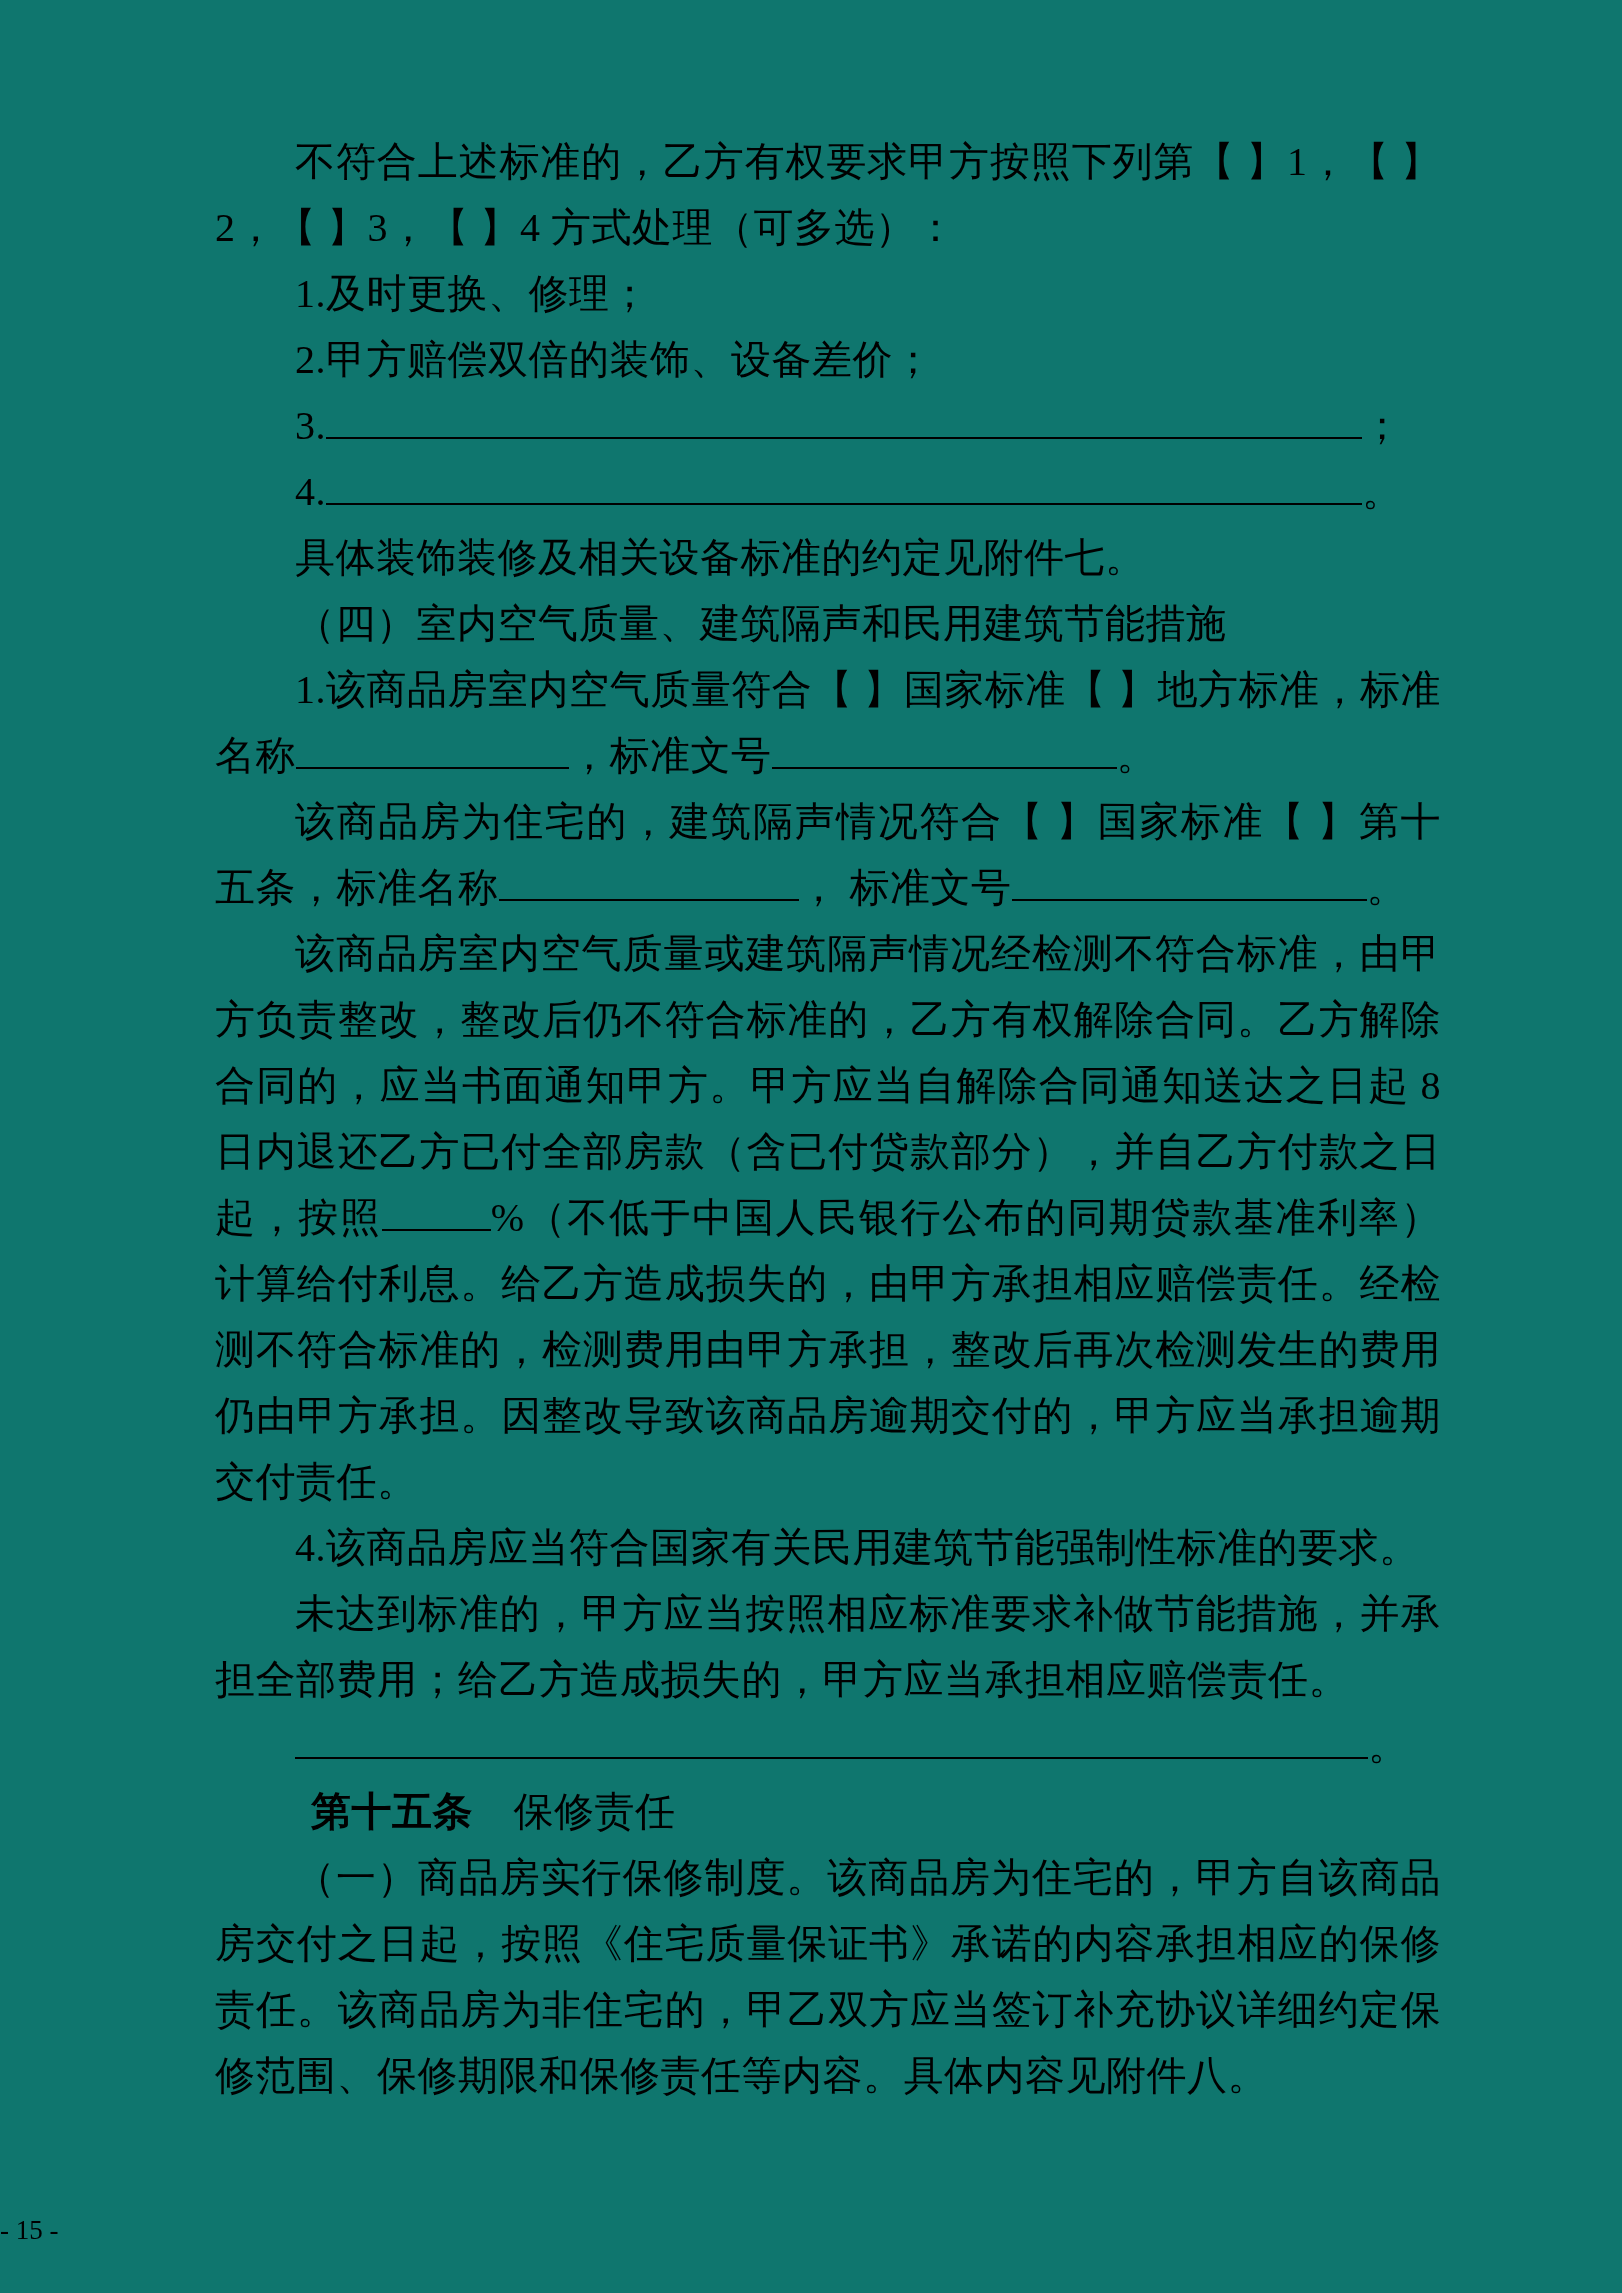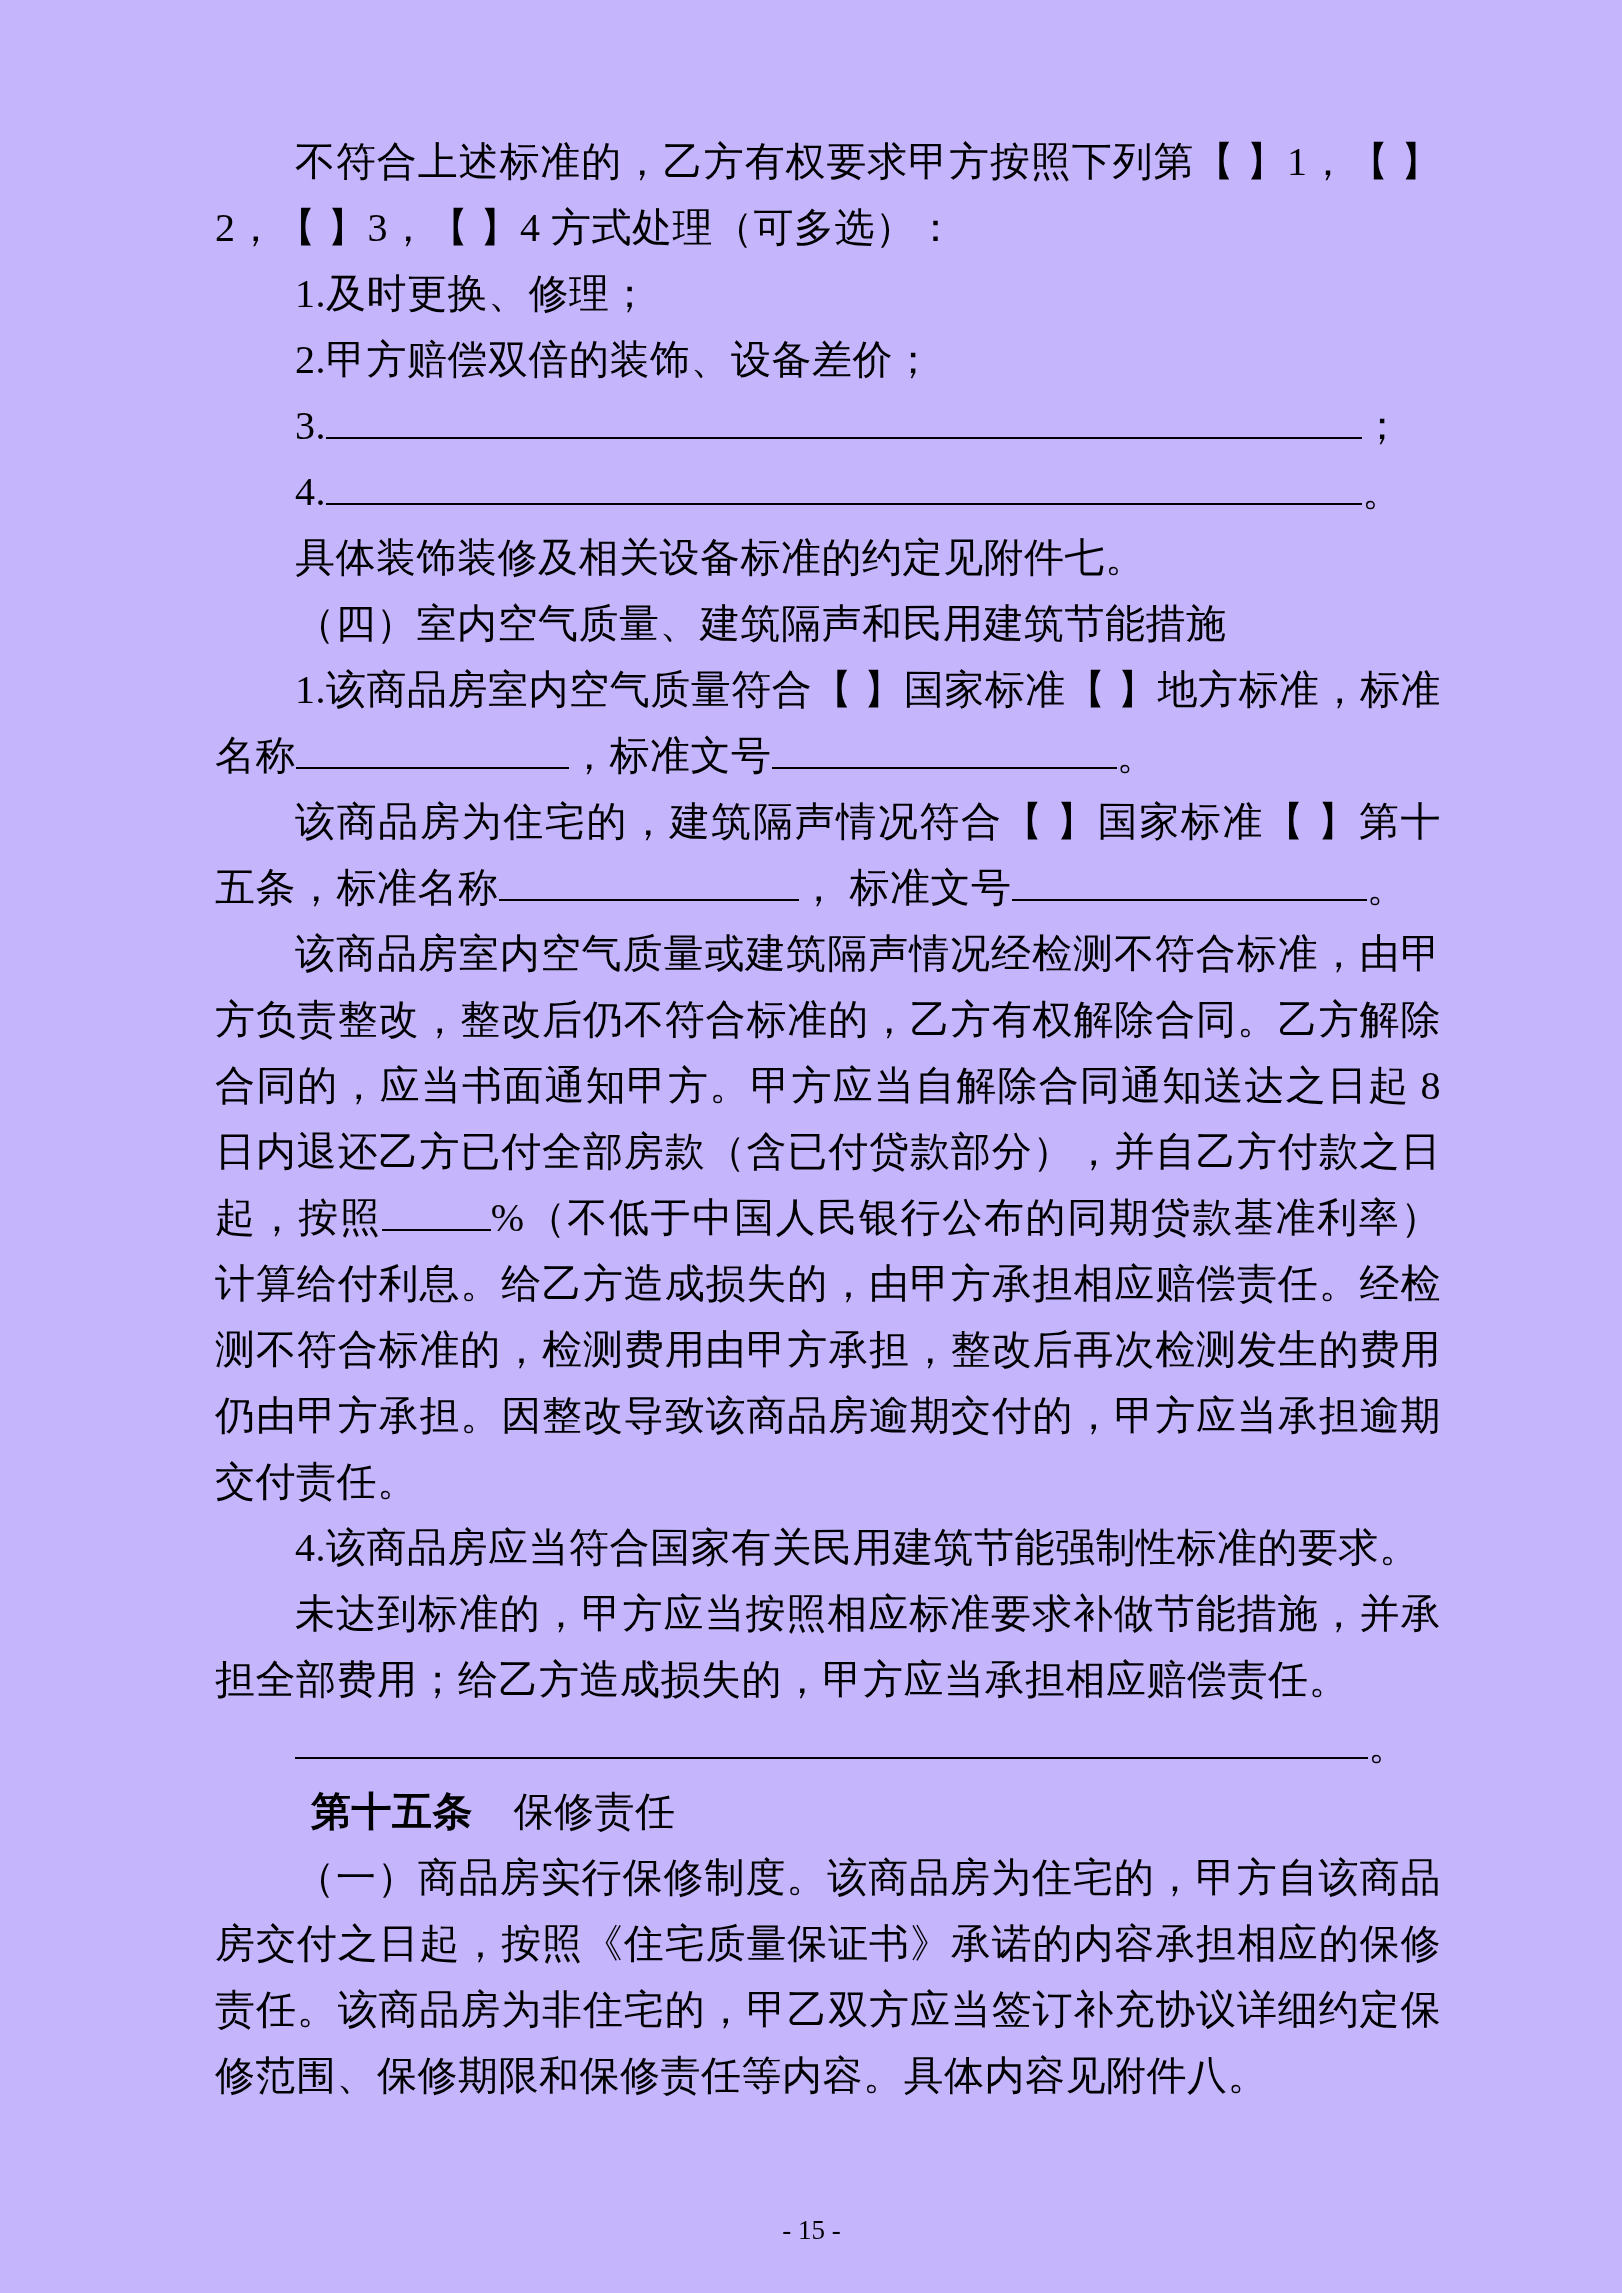--- a/index.html
+++ b/index.html
@@ -5,21 +5,21 @@
   html, body {
     margin: 0;
     padding: 0;
     background: #e8e8e8;
   }
   .page {
     position: relative;
     width: 1623px;
     height: 2294px;
     margin: 0 auto;
-    background: #c4b5fd;
+    background: #0f766e;
     color: #000000;
     font-family: "Liberation Serif", "DejaVu Serif", serif;
     overflow: hidden;
   }
   .doc-body {
     position: absolute;
     left: 215px;
     top: 129px;
     width: 1226px;
     font-size: 40px;
@@ -34,21 +34,21 @@
     display: inline-block;
     height: 36px;
     border-bottom: 2.3px solid #000;
     vertical-align: baseline;
   }
   .footer {
     position: absolute;
     left: 0;
     bottom: 47px;
     width: 100%;
-    text-align: center;
+    text-align: left;
     font-size: 27px;
     line-height: 33px;
     color: #000;
   }
 </style>
 </head>
 <body>
 
 <div class="page">
   <div class="doc-body">

